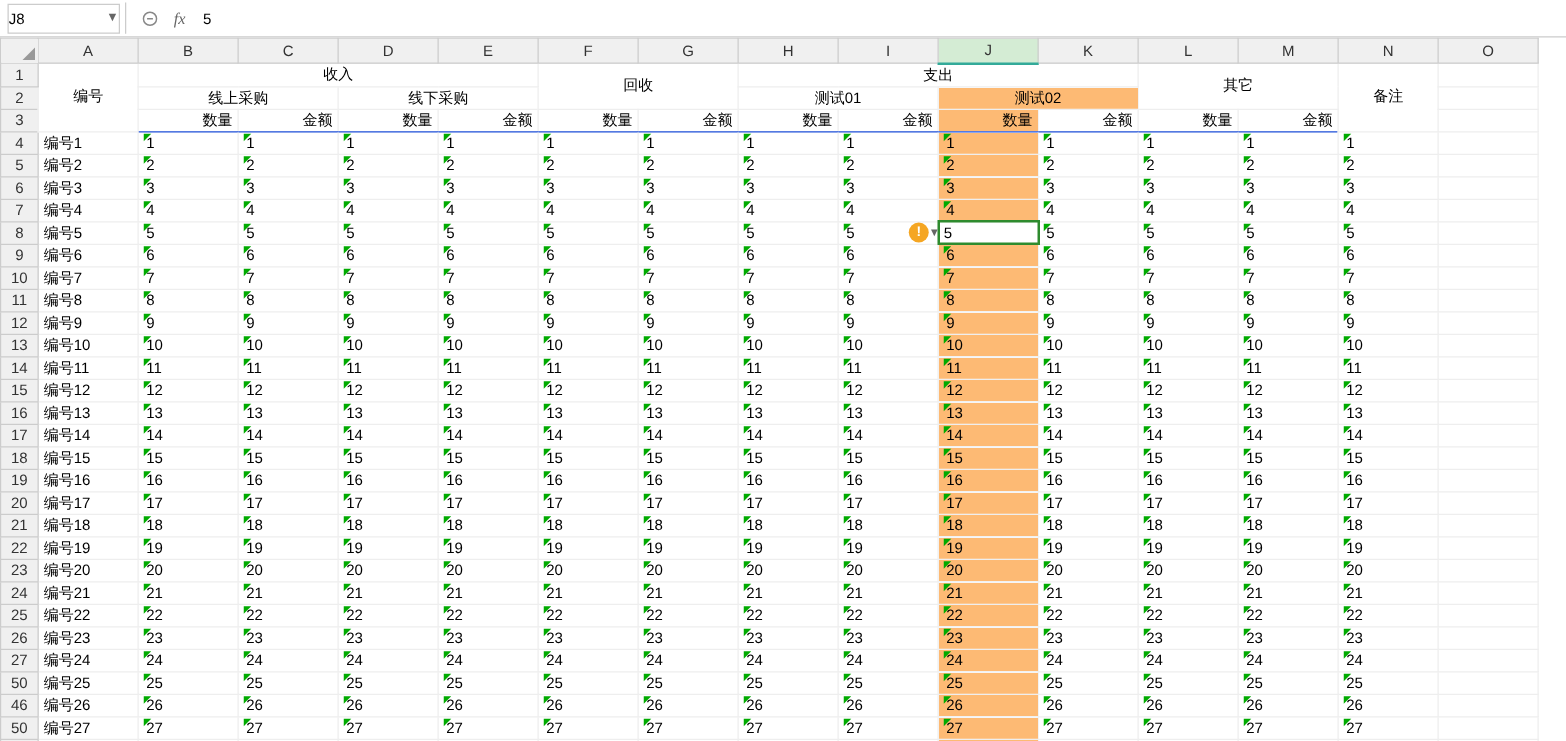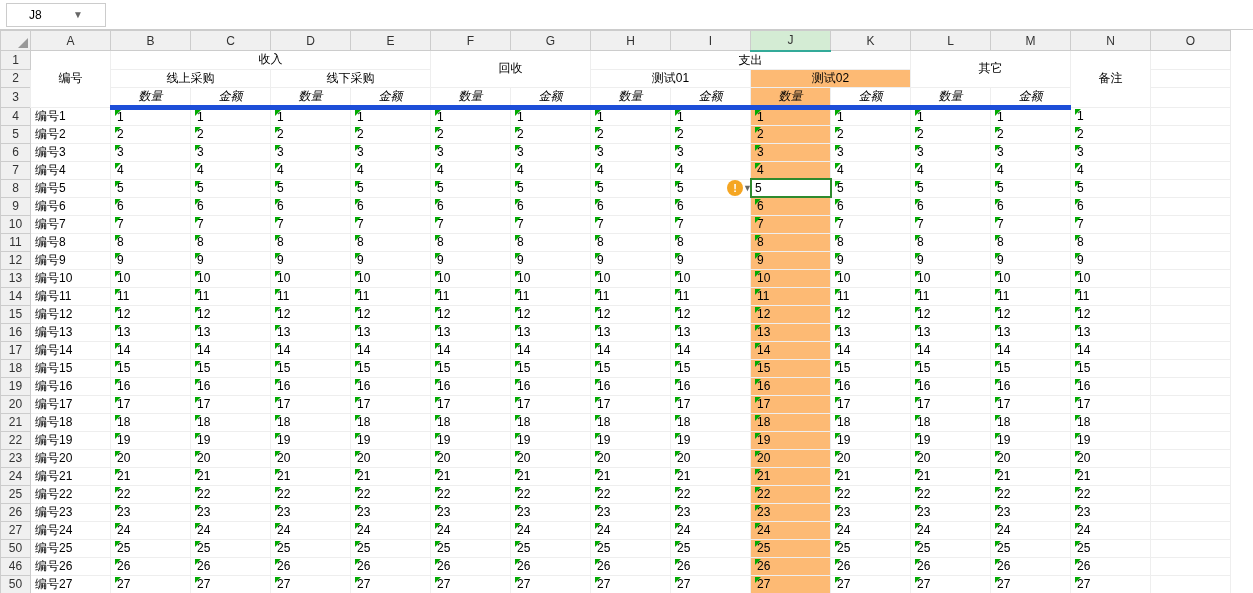--- a/index.html
+++ b/index.html
@@ -1,55 +1,67 @@
 <!DOCTYPE html>
 <html><head>
 <meta charset="utf-8">
 <style>
   * { box-sizing: border-box; margin: 0; padding: 0; }
   body { font-family: Arial, "Microsoft YaHei", sans-serif; font-size: 12px; background: #fff; color: #000; user-select: none; }
   
   .formula-bar { display: flex; align-items: center; height: 30px; border-bottom: 1px solid #ccc; padding: 2px 6px; gap: 4px; }
-  .name-box { width: 100px; height: 24px; border: 1px solid #ccc; display: flex; align-items: center; justify-content: space-between; padding: 0 22px; background: #fff; }
+  .name-box { width: 90px; height: 24px; border: 1px solid #ccc; display: flex; align-items: center; justify-content: space-between; padding: 0 0; background: #fff; }
   .name-box .chev { font-size: 10px; color: #666; }
   .fx-area { display: flex; align-items: center; gap: 10px; flex: 1; padding-left: 10px; border-left: 1px solid #ccc; height: 100%; }
   .icon-btn { width: 18px; height: 18px; display: flex; align-items: center; justify-content: center; color: #666; cursor: pointer; }
   .fx-label { font-style: italic; color: #666; font-family: "Times New Roman", serif; font-size: 13px; cursor: pointer; }
   .formula-input { flex: 1; height: 100%; display: flex; align-items: center; padding: 0 4px; color: #000; }
   
   .sheet { position: relative; overflow: hidden; }
   table { border-collapse: collapse; table-layout: fixed; }
   
   .col-header td, .corner { background: #f0f0f0; border: 1px solid #ccc; text-align: center; font-size: 12px; color: #333; height: 20px; }
   .row-header { background: #f0f0f0; border: 1px solid #ccc; text-align: center; font-size: 12px; color: #333; width: 30px; }
   .corner { width: 30px; position: relative; }
   .corner::after { content:""; position:absolute; right:2px; bottom:2px; width:0;height:0;border-style:solid;border-width:0 0 10px 10px;border-color:transparent transparent #999 transparent; }
   
   td.cell { border: 1px solid #eee; height: 17px; padding: 0 4px; font-size: 12px; position: relative; white-space: nowrap; overflow: visible; vertical-align: middle; }
-  td.cell.hdr { text-align: center; border-bottom: 5px solid #1d4ed8; font-style: italic; }
+  td.cell.hdr { text-align: right; border-bottom: 1px solid #1d4ed8; }
   td.cell.hdr2 { text-align: center; }
   
   .num-txt { position: relative; padding-left: 2px; }
   .num-txt::before { content:""; position:absolute; left:0; top:0; width:0;height:0;border-style:solid;border-width:6px 6px 0 0;border-color:#0a0 transparent transparent transparent; }
   
   .col-J { background: #fdba74; }
   .col-header .col-J-h { background: #d4ecd4; border-bottom: 2px solid #3a9; }
   
   .active-cell-outline { outline: 2px solid #2e8b2e; outline-offset: -1px; position: relative; z-index: 5; background: #fff !important; }
   
   .warn-badge { position: absolute; left: -24px; top: 50%; transform: translateY(-50%); width: 16px; height: 16px; background: #f5a623; border-radius: 50%; display:flex;align-items:center;justify-content:center;color:#fff;font-weight:bold;font-size:11px;z-index:10;}
   .warn-chev { position:absolute; left:-8px; top:50%; transform:translateY(-50%); font-size:9px;color:#666;z-index:10;} .col-w{width:80px;}
 </style>
 </head>
 <body>
 
 <div class="formula-bar">
   <div class="name-box">
     <span>J8</span>
     <span class="chev">▼</span>
+  </div>
+  <div class="fx-area">
+    <span class="icon-btn">
+      <svg width="14" height="14" viewBox="0 0 24 24" fill="none" stroke="#888" stroke-width="2">
+          <circle cx="12" cy="12" r="9"></circle>
+          <line x1="8" y1="12" x2="16" y2="12"></line>
+        </svg>
+    </span>
+    <span class="fx-label">fx</span>
+    <div class="formula-input">
+      <span>5</span>
+    </div>
   </div>
 </div>
 
 <div class="sheet">
   <table id="grid">
       <tbody>
         <tr class="col-header">
           <td class="corner"></td>
           <td class="col-w ">A</td>
           <td class="col-w ">B</td>

